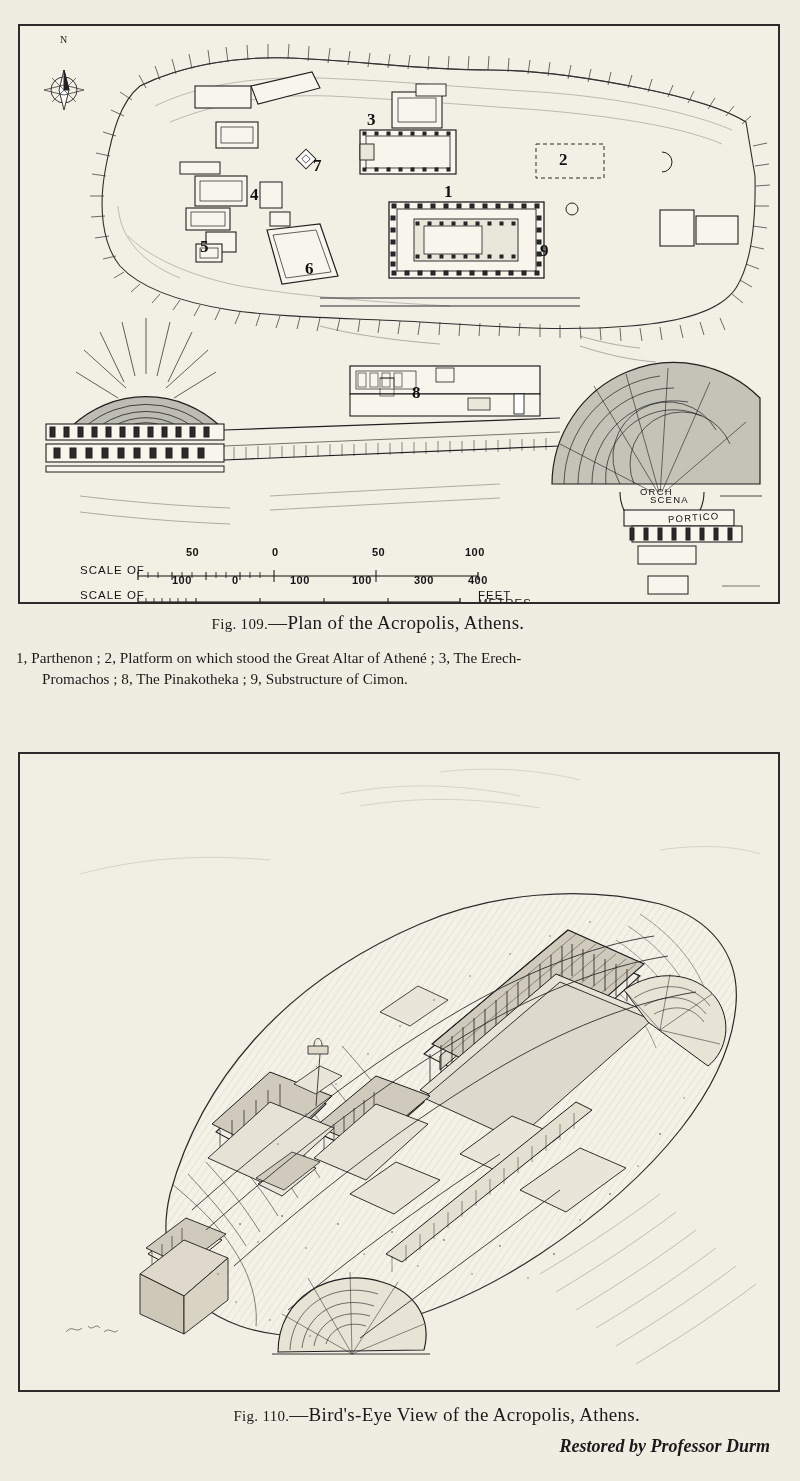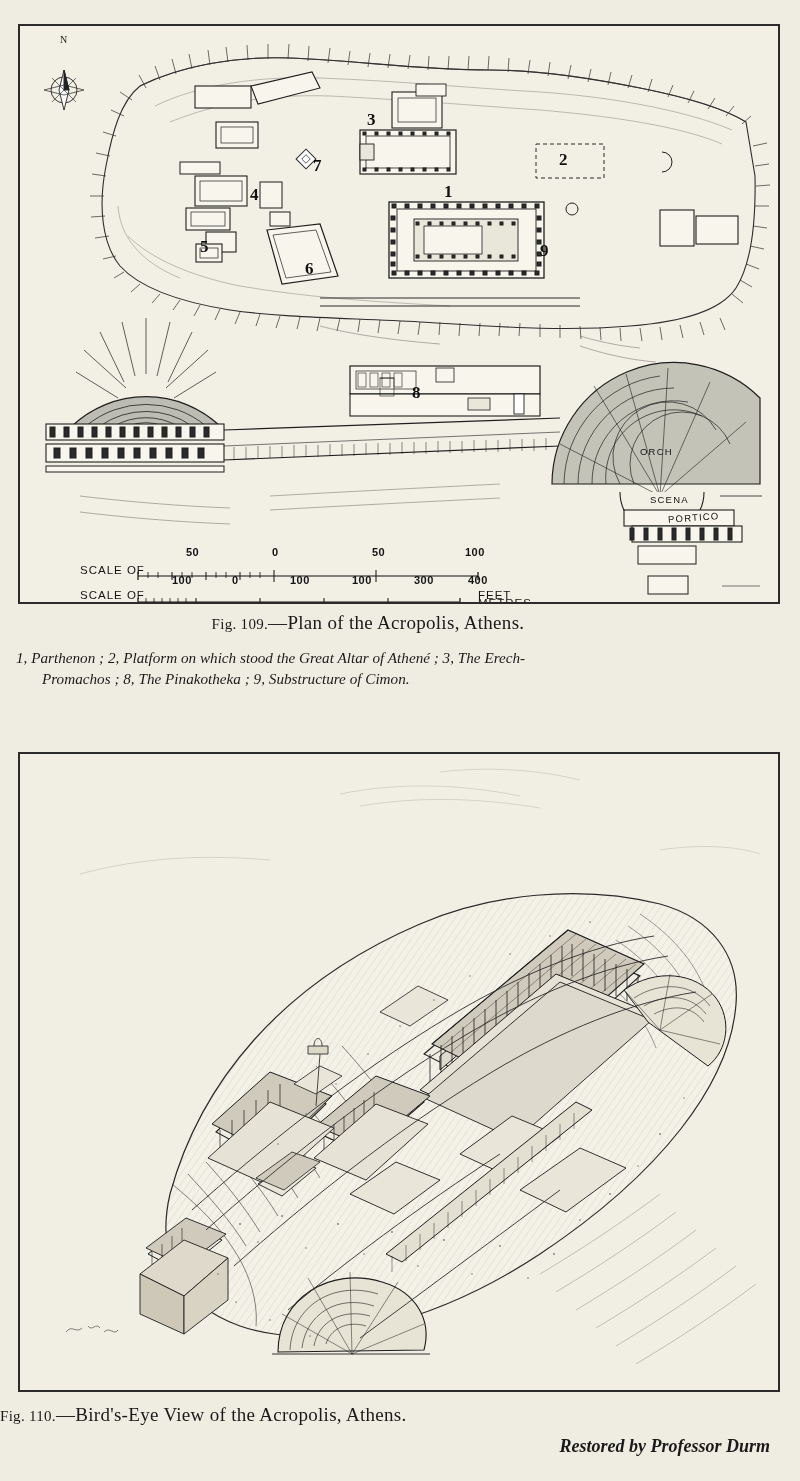--- a/index.html
+++ b/index.html
@@ -73,21 +73,20 @@
 
   .fig109-key {
     position: absolute;
     left: 16px;
     top: 648px;
     width: 768px;
     font-size: 15.2px;
     line-height: 1.38;
     text-align: justify;
     text-indent: 0;
-    font-style: italic;
   }
   .fig109-key .ind { display:block; }
 
   
   .view-frame {
     position: absolute;
     left: 18px;
     top: 752px;
     width: 762px;
     height: 640px;
@@ -96,21 +95,21 @@
     box-sizing: border-box;
     overflow: hidden;
   }
   .view-svg { position: absolute; left: 0; top: 0; }
 
   .fig110-caption {
     position: absolute;
     left: 0;
     top: 1404px;
     width: 640px;
-    text-align: left;
+    text-align: right;
     font-size: 19px;
     letter-spacing: 0.3px;
   }
   .fig110-credit {
     position: absolute;
     right: 30px;
     top: 1436px;
     font-style: italic;
     font-weight: bold;
     font-size: 18px;
@@ -539,21 +538,21 @@
     <div class="plan-num" style="left:424px; top:156px;">1</div>
     <div class="plan-num" style="left:539px; top:124px;">2</div>
     <div class="plan-num" style="left:347px; top:84px;">3</div>
     <div class="plan-num" style="left:230px; top:159px;">4</div>
     <div class="plan-num" style="left:180px; top:211px;">5</div>
     <div class="plan-num" style="left:285px; top:233px;">6</div>
     <div class="plan-num" style="left:293px; top:130px;">7</div>
     <div class="plan-num" style="left:392px; top:357px;">8</div>
     <div class="plan-num" style="left:520px; top:215px;">9</div>
 
-    <div class="theatre-word" style="left:620px; top:420px;">ORCH</div>
+    <div class="theatre-word" style="left:620px; top:460px;">ORCH</div>
     <div class="theatre-word" style="left:630px; top:468px;">SCENA</div>
     <div class="theatre-word" style="left:648px; top:486px; transform:rotate(-4deg);">PORTICO</div>
 
     <div class="compass-n" style="left:40px; top:8px;">N</div>
 
     <div class="scale-block">
       <div class="scale-label" style="left:0px; top:30px;">SCALE OF</div>
       <div class="scale-label" style="left:398px; top:30px;margin-top:33px;">METRES</div>
       <div class="scale-num" style="left:106px; top:12px;">50</div>
       <div class="scale-num" style="left:192px; top:12px;">0</div>

